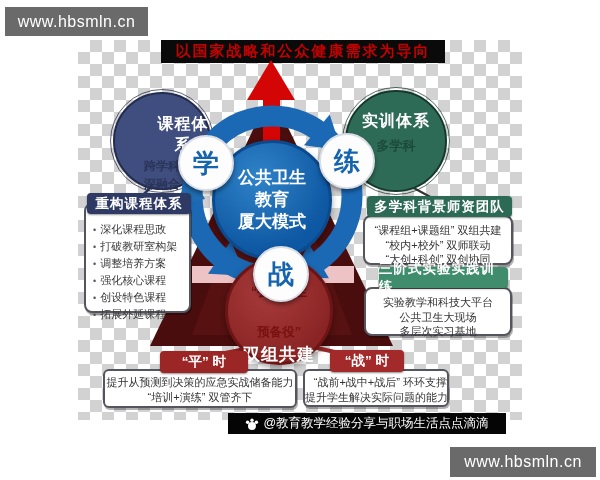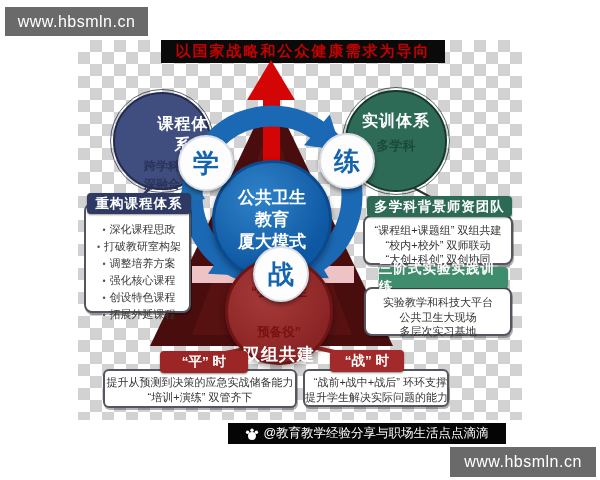--- a/index.html
+++ b/index.html
@@ -22,57 +22,57 @@
   
   .big-circle{position:absolute;border-radius:50%;text-align:center;box-sizing:border-box;}
   .curriculum{left:113px;top:92px;width:98px;height:98px;background:#3f4e7e;
       border:2px solid #232c4e;outline:1px solid rgba(25,32,60,.7);outline-offset:2px;}
   .curriculum .t{margin-top:20px;color:#fff;font-weight:700;font-size:16px;letter-spacing:1px;margin-left:42px;}
   .curriculum .s{color:#2a3459;font-size:12px;font-weight:700;line-height:16px;margin-top:2px;}
   .training{left:345px;top:90px;width:102px;height:102px;background:#2e6b57;
       border:2px solid #16382c;outline:1px solid rgba(15,45,35,.7);outline-offset:2px;}
   .training .t{margin-top:19px;color:#fff;font-weight:700;font-size:16px;letter-spacing:1px;}
   .training .s{color:#1c4a3a;font-size:13px;font-weight:700;line-height:19px;margin-top:4px;}
-  .center-circle{left:212px;top:160px;width:120px;height:120px;
+  .center-circle{left:212px;top:140px;width:120px;height:120px;
       background:radial-gradient(circle at 38% 30%,#2f83c8,#0e57a2 70%);
       border:3px solid #0b4a8c;color:#fff;font-weight:700;font-size:17px;line-height:22px;
       display:flex;flex-direction:column;justify-content:center;box-shadow:0 3px 6px rgba(0,0,0,.35);}
   .combat-circle{left:225px;top:257px;width:108px;height:108px;
       background:radial-gradient(circle at 40% 32%,#a83b3b,#8a2424 72%);
       border:3px solid #6d1515;box-shadow:0 3px 6px rgba(0,0,0,.35);}
   .combat-circle .q{margin-top:24px;color:#7a1111;font-size:12.5px;font-weight:700;line-height:16px;}
   .combat-circle .t{color:#fff;font-weight:700;font-size:17px;margin-top:3px;letter-spacing:1px;}
   .node{position:absolute;width:52px;height:52px;border-radius:50%;background:#fdfdfd;
       border:2px solid #d9dde5;box-shadow:0 3px 4px rgba(0,0,0,.4);color:#1565ae;
       font-weight:700;font-size:26px;display:flex;align-items:center;justify-content:center;}
   .node-learn{left:178px;top:135px;}
   .node-practice{left:319px;top:133px;}
   .node-combat{left:253px;top:246px;}
   
   .panel{position:absolute;background:#fff;border:2px solid #54555e;border-radius:8px;
-      box-shadow:1px 2px 0 rgba(0,0,0,.3);box-sizing:border-box;text-align:center;}
+      box-shadow:1px 2px 0 rgba(0,0,0,.3);box-sizing:border-box;}
   .hdr{position:absolute;border-radius:4px;color:#fff;font-weight:700;font-size:13.5px;
       display:flex;align-items:center;justify-content:center;letter-spacing:1px;
       box-shadow:0 1px 2px rgba(0,0,0,.4);}
   .rebuild-body{left:84px;top:203px;width:107px;height:110px;padding:16px 4px 0 7px;}
   .rebuild-hdr{left:87px;top:193px;width:104px;height:21px;background:#2e3a63;}
   .rebuild-item{font-size:11px;color:#3a3a3a;line-height:16px;white-space:nowrap;}
   .rebuild-item::before{content:"•";color:#555;margin-right:4px;font-size:9px;}
   .team-hdr{left:367px;top:196px;width:145px;height:21px;background:#2c6a55;}
   .team-body{left:363px;top:215px;width:150px;height:50px;padding-top:6px;text-align:center;}
   .stage-hdr{left:379px;top:267px;width:129px;height:21px;background:#3f8d6d;}
   .stage-body{left:364px;top:287px;width:148px;height:49px;padding-top:6px;text-align:center;}
   .small-line{font-size:11px;color:#333;line-height:14.5px;white-space:nowrap;}
   .tab{position:absolute;border-radius:4px;color:#fff;font-weight:700;font-size:13.5px;
       display:flex;align-items:center;justify-content:center;box-shadow:0 1px 2px rgba(0,0,0,.45);}
   .peace-tab{left:160px;top:351px;width:88px;height:22px;background:#9c2626;}
   .peace-body{left:103px;top:369px;width:194px;height:39px;padding-top:4px;text-align:center;border-radius:6px;}
   .war-tab{left:330px;top:350px;width:74px;height:22px;background:#a32a2a;}
   .war-body{left:303px;top:369px;width:146px;height:38px;padding-top:4px;text-align:right;border-radius:6px;}
-  .credit{position:absolute;left:228px;top:423px;width:278px;height:21px;background:#050505;
+  .credit{position:absolute;left:228px;top:413px;width:278px;height:21px;background:#050505;
       color:#fff;font-size:12.5px;display:flex;align-items:center;justify-content:center;gap:4px;}
 </style>
 </head>
 <body>
 
 <div id="stage">
 
   <div class="checker"></div>
 
   <div class="wm wm-top">www.hbsmln.cn</div>

